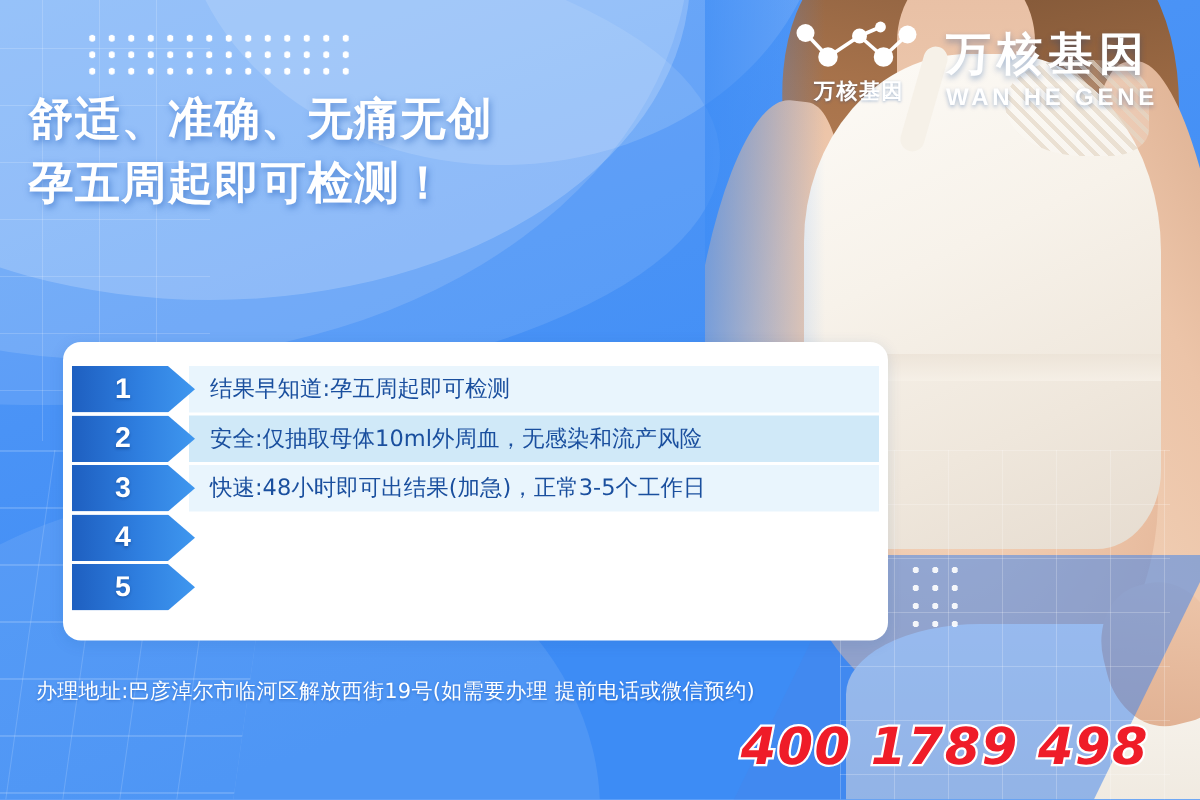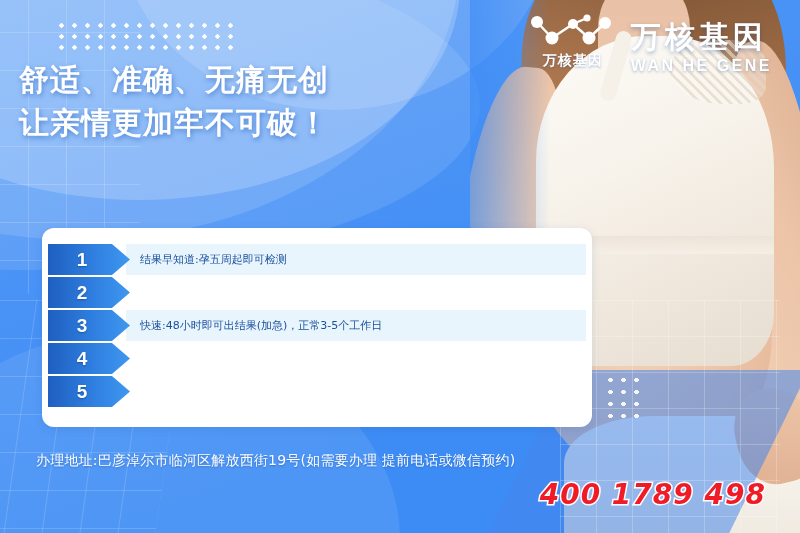--- a/index.html
+++ b/index.html
@@ -223,35 +223,35 @@
     background:linear-gradient(90deg,#1e5fc0 0%,#2f7fe0 55%,#3f97ef 100%);
     color:#fff; font-size:19px; font-weight:bold;
     display:flex; align-items:center; justify-content:center;
     clip-path:polygon(0 0, 78% 0, 100% 50%, 78% 100%, 0 100%);
     padding-right:14px;
     text-shadow:0 1px 2px rgba(0,40,100,.4);
   }
   .row-text{
     flex:1; height:31px; display:flex; align-items:center;
     margin-left:-4px; padding-left:14px;
-    color:#1a4f9e; font-size:11px; white-space:nowrap;
+    color:#1a4f9e; font-size:15px; white-space:nowrap;
     font-family:"DejaVu Sans","Liberation Sans",sans-serif;
   }
 
   
   .address{
-    position:absolute; left:36px; top:452px; z-index:8;
+    position:absolute; left:24px; top:452px; z-index:8;
     color:#ffffff; font-size:14px; letter-spacing:.2px;
     font-family:"DejaVu Sans","Liberation Sans",sans-serif;
     text-shadow:0 1px 2px rgba(20,70,160,.45);
     text-align:center;
   }
   .phone{
     position:absolute; right:34px; top:478px; z-index:9;
-    font-size:28px; font-weight:bold; font-style:italic;
+    font-size:34px; font-weight:bold; font-style:italic;
     color:#ef1c28; letter-spacing:1px;
     -webkit-text-stroke:3px #ffffff;
     paint-order:stroke fill;
     font-family:"DejaVu Sans","Liberation Sans",sans-serif;
   }
 </style>
 </head>
 <body>
 
 <div id="banner">
@@ -312,31 +312,32 @@
       <div class="logo-mark-cn">万核基因</div>
     </div>
     <div class="logo-text">
       <div class="logo-cn">万核基因</div>
       <div class="logo-en">WAN HE GENE</div>
     </div>
   </div>
 
   <div class="headline">
     <div class="hl-line">舒适、准确、无痛无创</div>
-    <div class="hl-line">让亲情更加牢不可破！</div>
+    <div class="hl-line">孕五周起即可检测！</div>
   </div>
 
   <div class="panel">
     <div class="rows" id="feature-rows">
         <div class="row odd">
           <div class="badge">1</div>
           <div class="row-text">结果早知道:孕五周起即可检测</div>
         </div>
         <div class="row even">
           <div class="badge">2</div>
+          <div class="row-text">安全:仅抽取母体10ml外周血，无感染和流产风险</div>
         </div>
         <div class="row odd">
           <div class="badge">3</div>
           <div class="row-text">快速:48小时即可出结果(加急)，正常3-5个工作日</div>
         </div>
         <div class="row even">
           <div class="badge">4</div>
         </div>
         <div class="row odd">
           <div class="badge">5</div>

